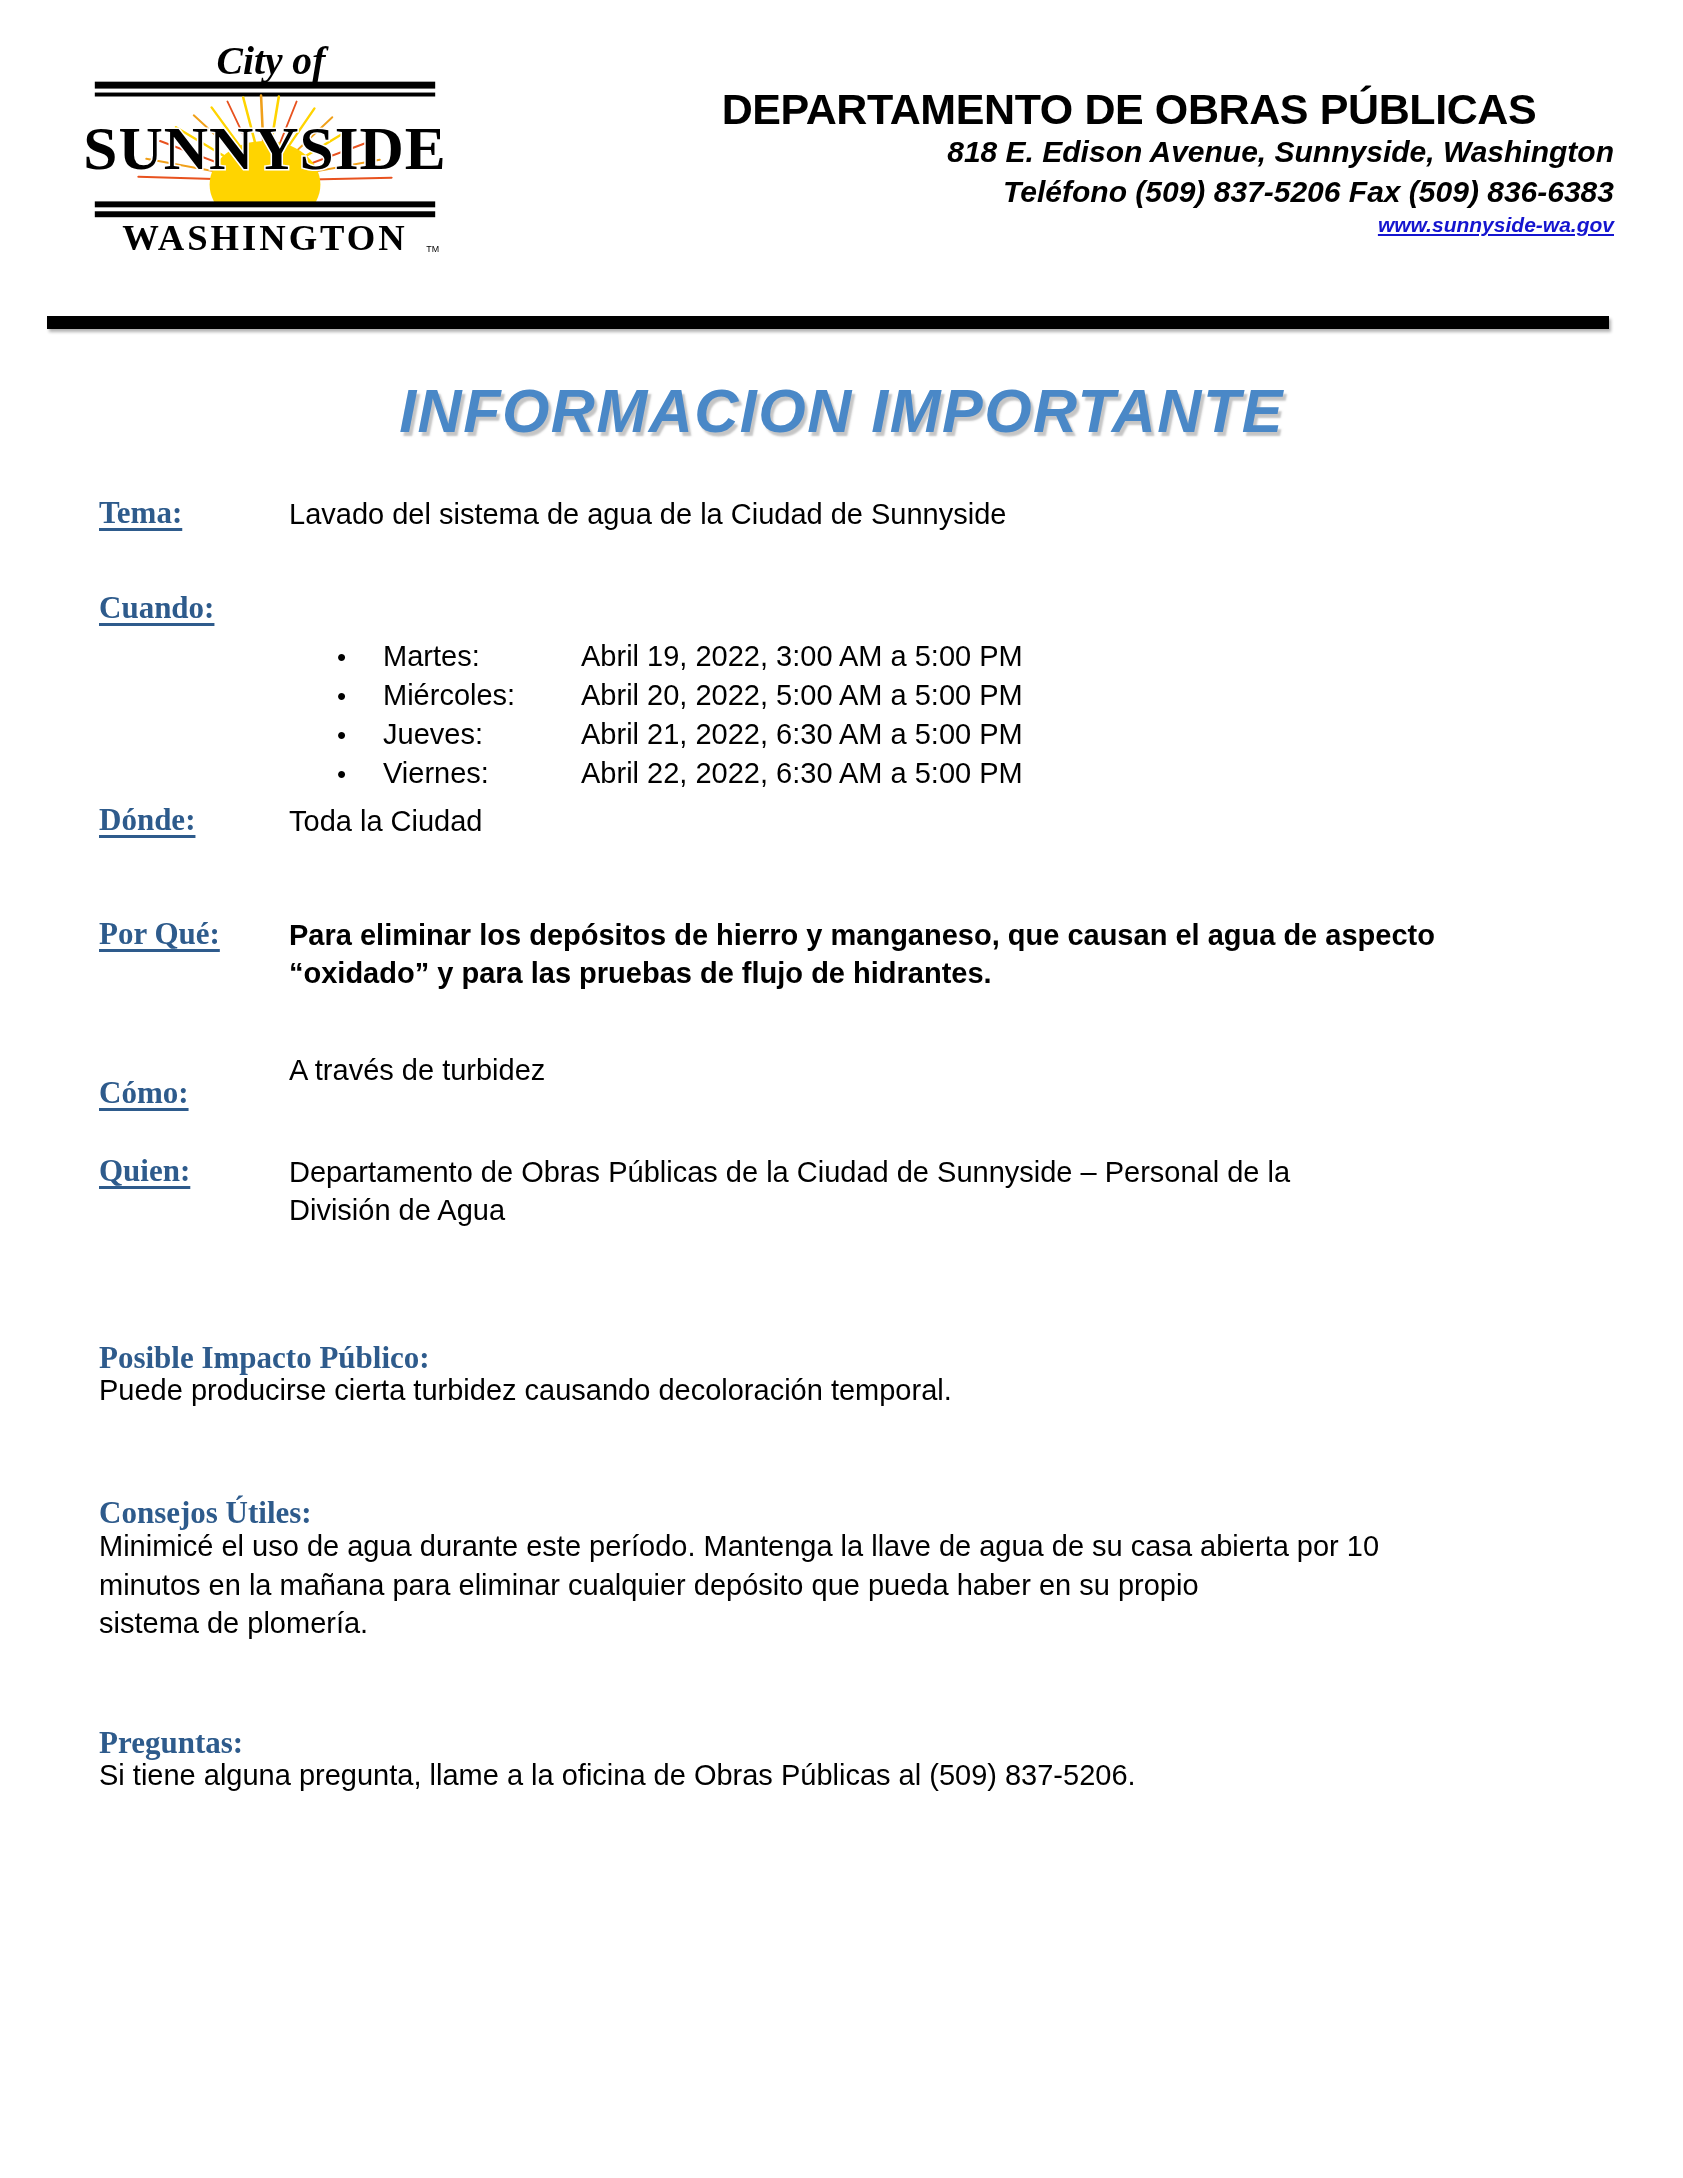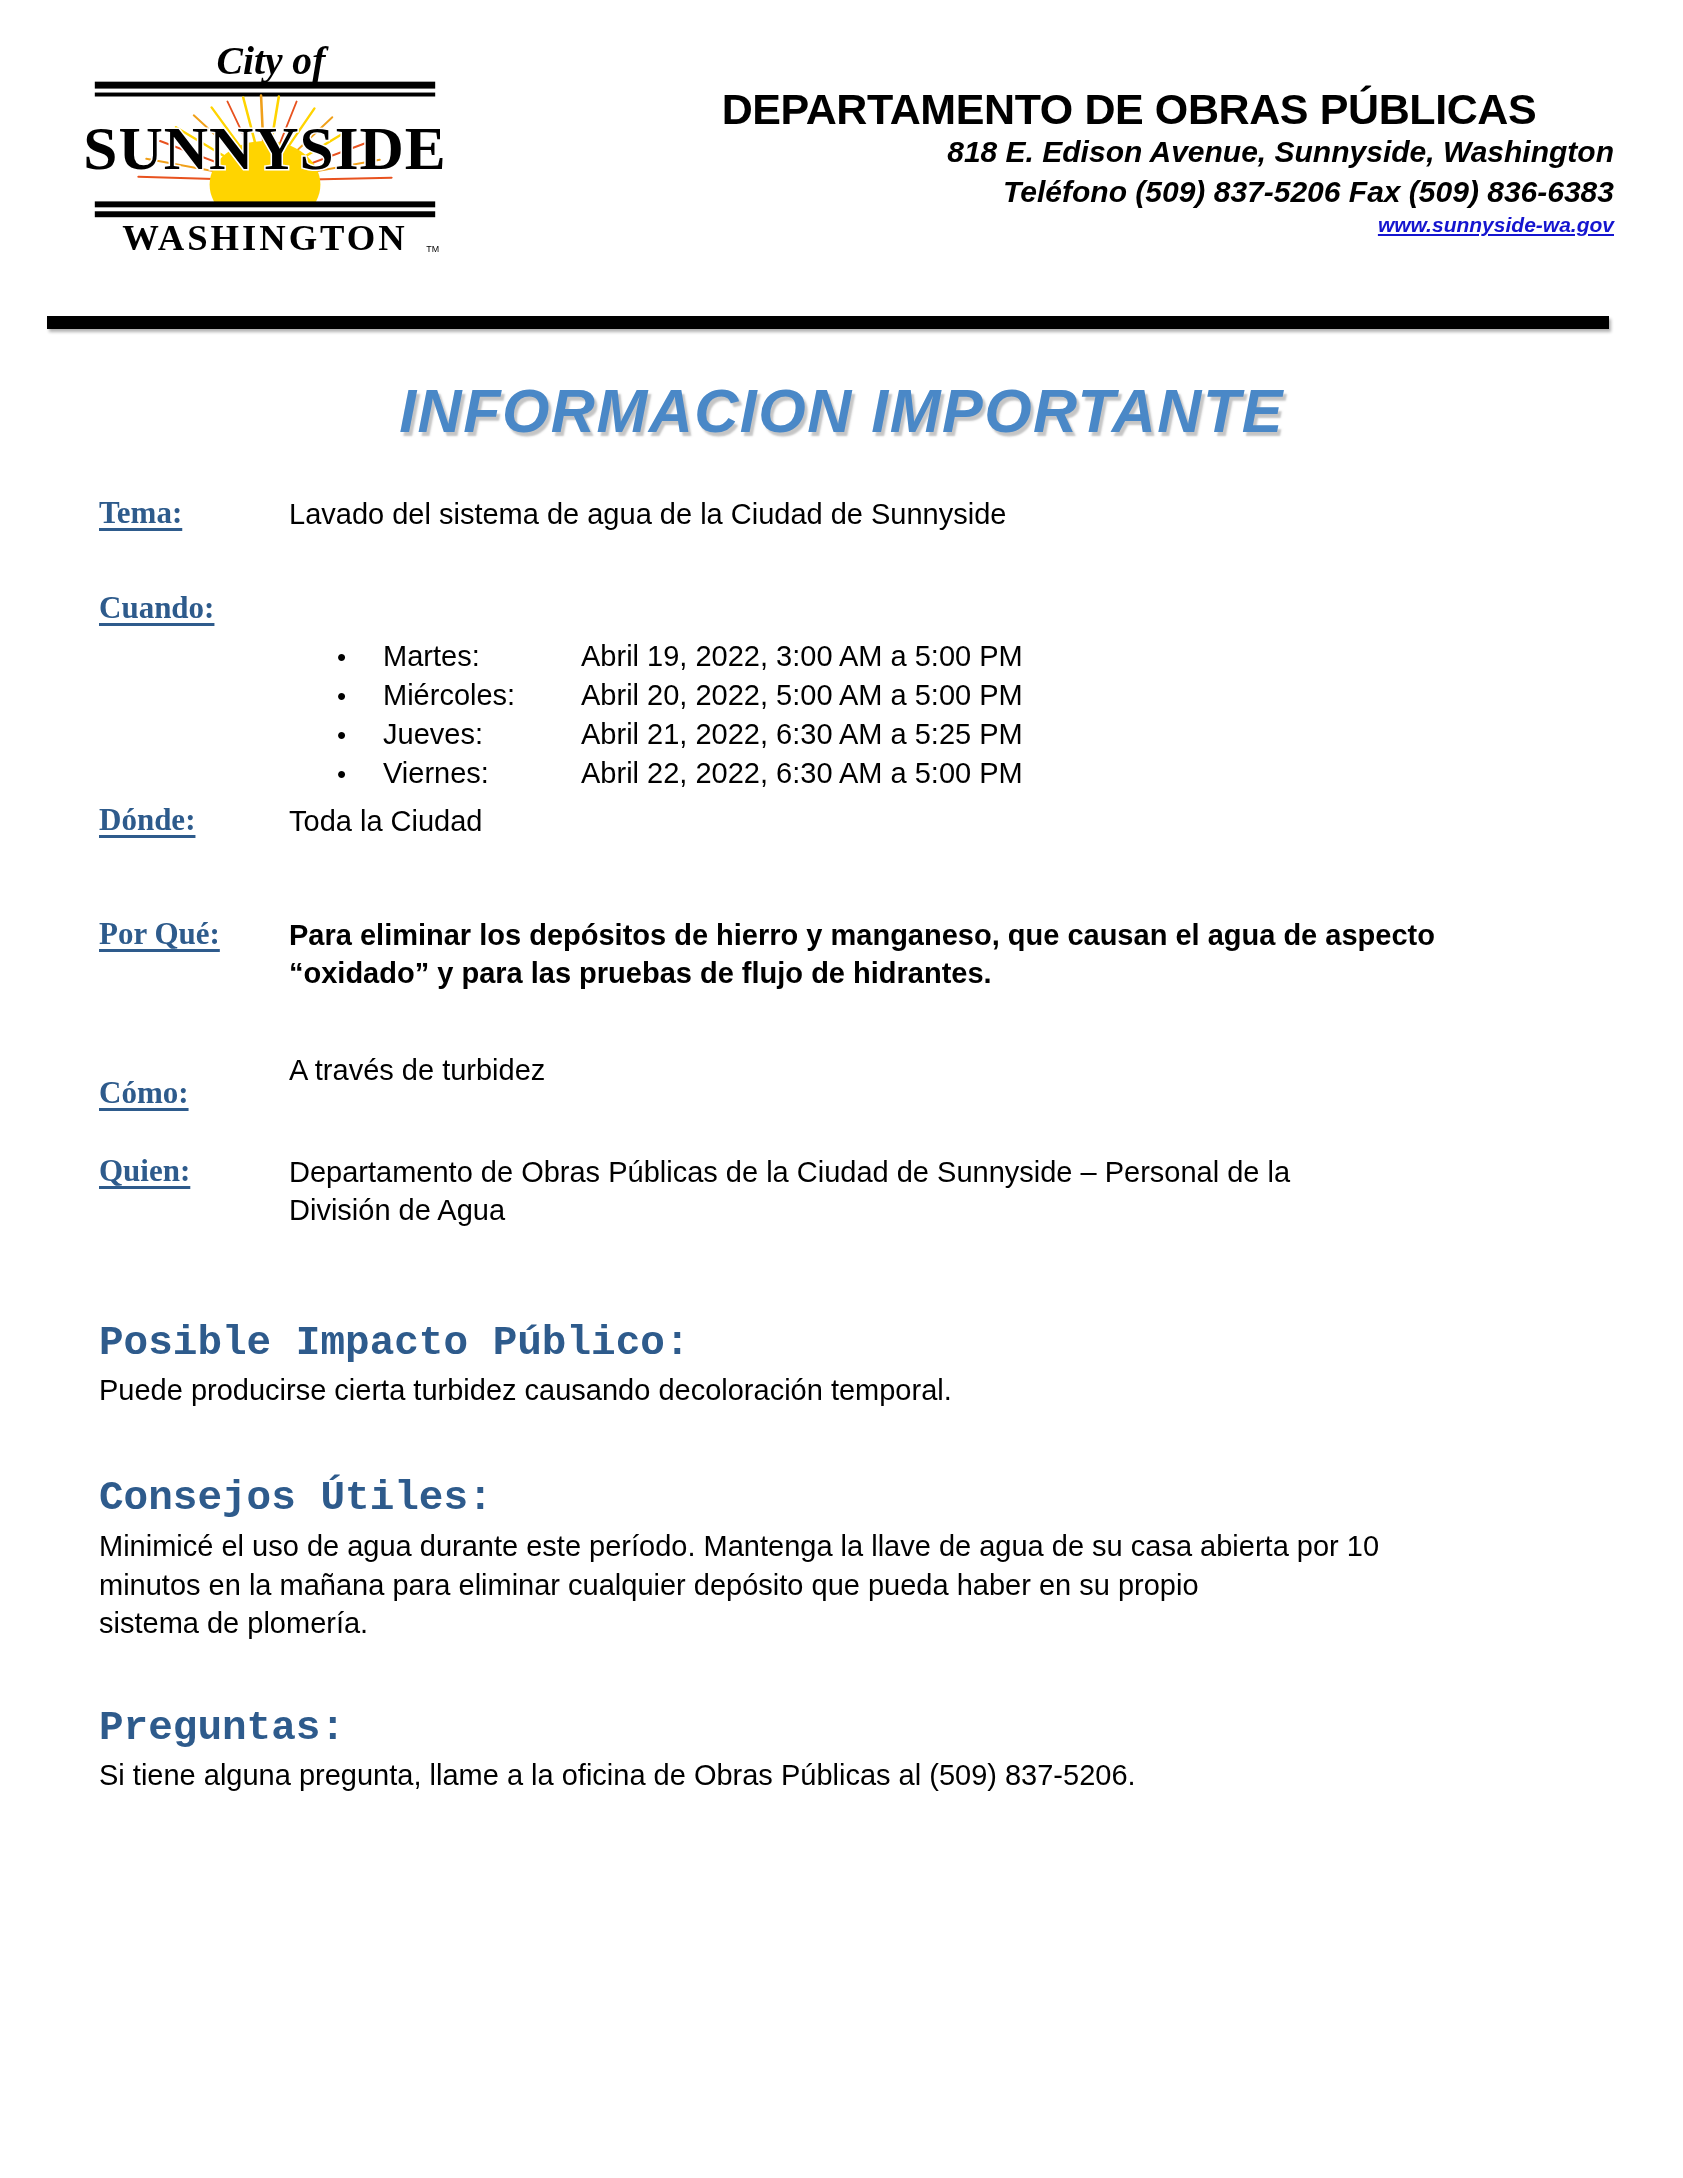--- a/index.html
+++ b/index.html
@@ -134,25 +134,26 @@
     font-family: "Liberation Sans", sans-serif;
     font-size: 29px;
     line-height: 1.30;
     color: #000;
     width: 1267px;
   }
 
   .block-head {
     position: absolute;
     left: 99px;
-    font-family: Liberation Mono, monospace;
-    font-weight: bold;
-    font-size: 41px;
+    font-family: Liberation Serif, serif;
+    font-weight: bold;
+    font-size: 31px;
     color: #2e5b8c;
     white-space: nowrap;
+    margin-top: 20px;
   }
 
   .block-body {
     position: absolute;
     left: 99px;
     font-family: "Liberation Sans", sans-serif;
     font-size: 29px;
     line-height: 1.33;
     color: #000;
     width: 1406px;
@@ -271,21 +272,21 @@
         <span class="sched-when">Abril 19, 2022, 3:00 AM a 5:00 PM</span>
       </div>
       <div class="sched-item">
         <span class="bullet">•</span>
         <span class="sched-day">Miércoles:</span>
         <span class="sched-when">Abril 20, 2022, 5:00 AM a 5:00 PM</span>
       </div>
       <div class="sched-item">
         <span class="bullet">•</span>
         <span class="sched-day">Jueves:</span>
-        <span class="sched-when">Abril 21, 2022, 6:30 AM a 5:25 PM</span>
+        <span class="sched-when">Abril 21, 2022, 6:30 AM a 5:00 PM</span>
       </div>
       <div class="sched-item">
         <span class="bullet">•</span>
         <span class="sched-day">Viernes:</span>
         <span class="sched-when">Abril 22, 2022, 6:30 AM a 5:00 PM</span>
       </div>
     </div>
 
     <div class="label" style="top:307px;">Dónde:</div>
     <div class="value" style="top:308px;">Toda la Ciudad</div>

